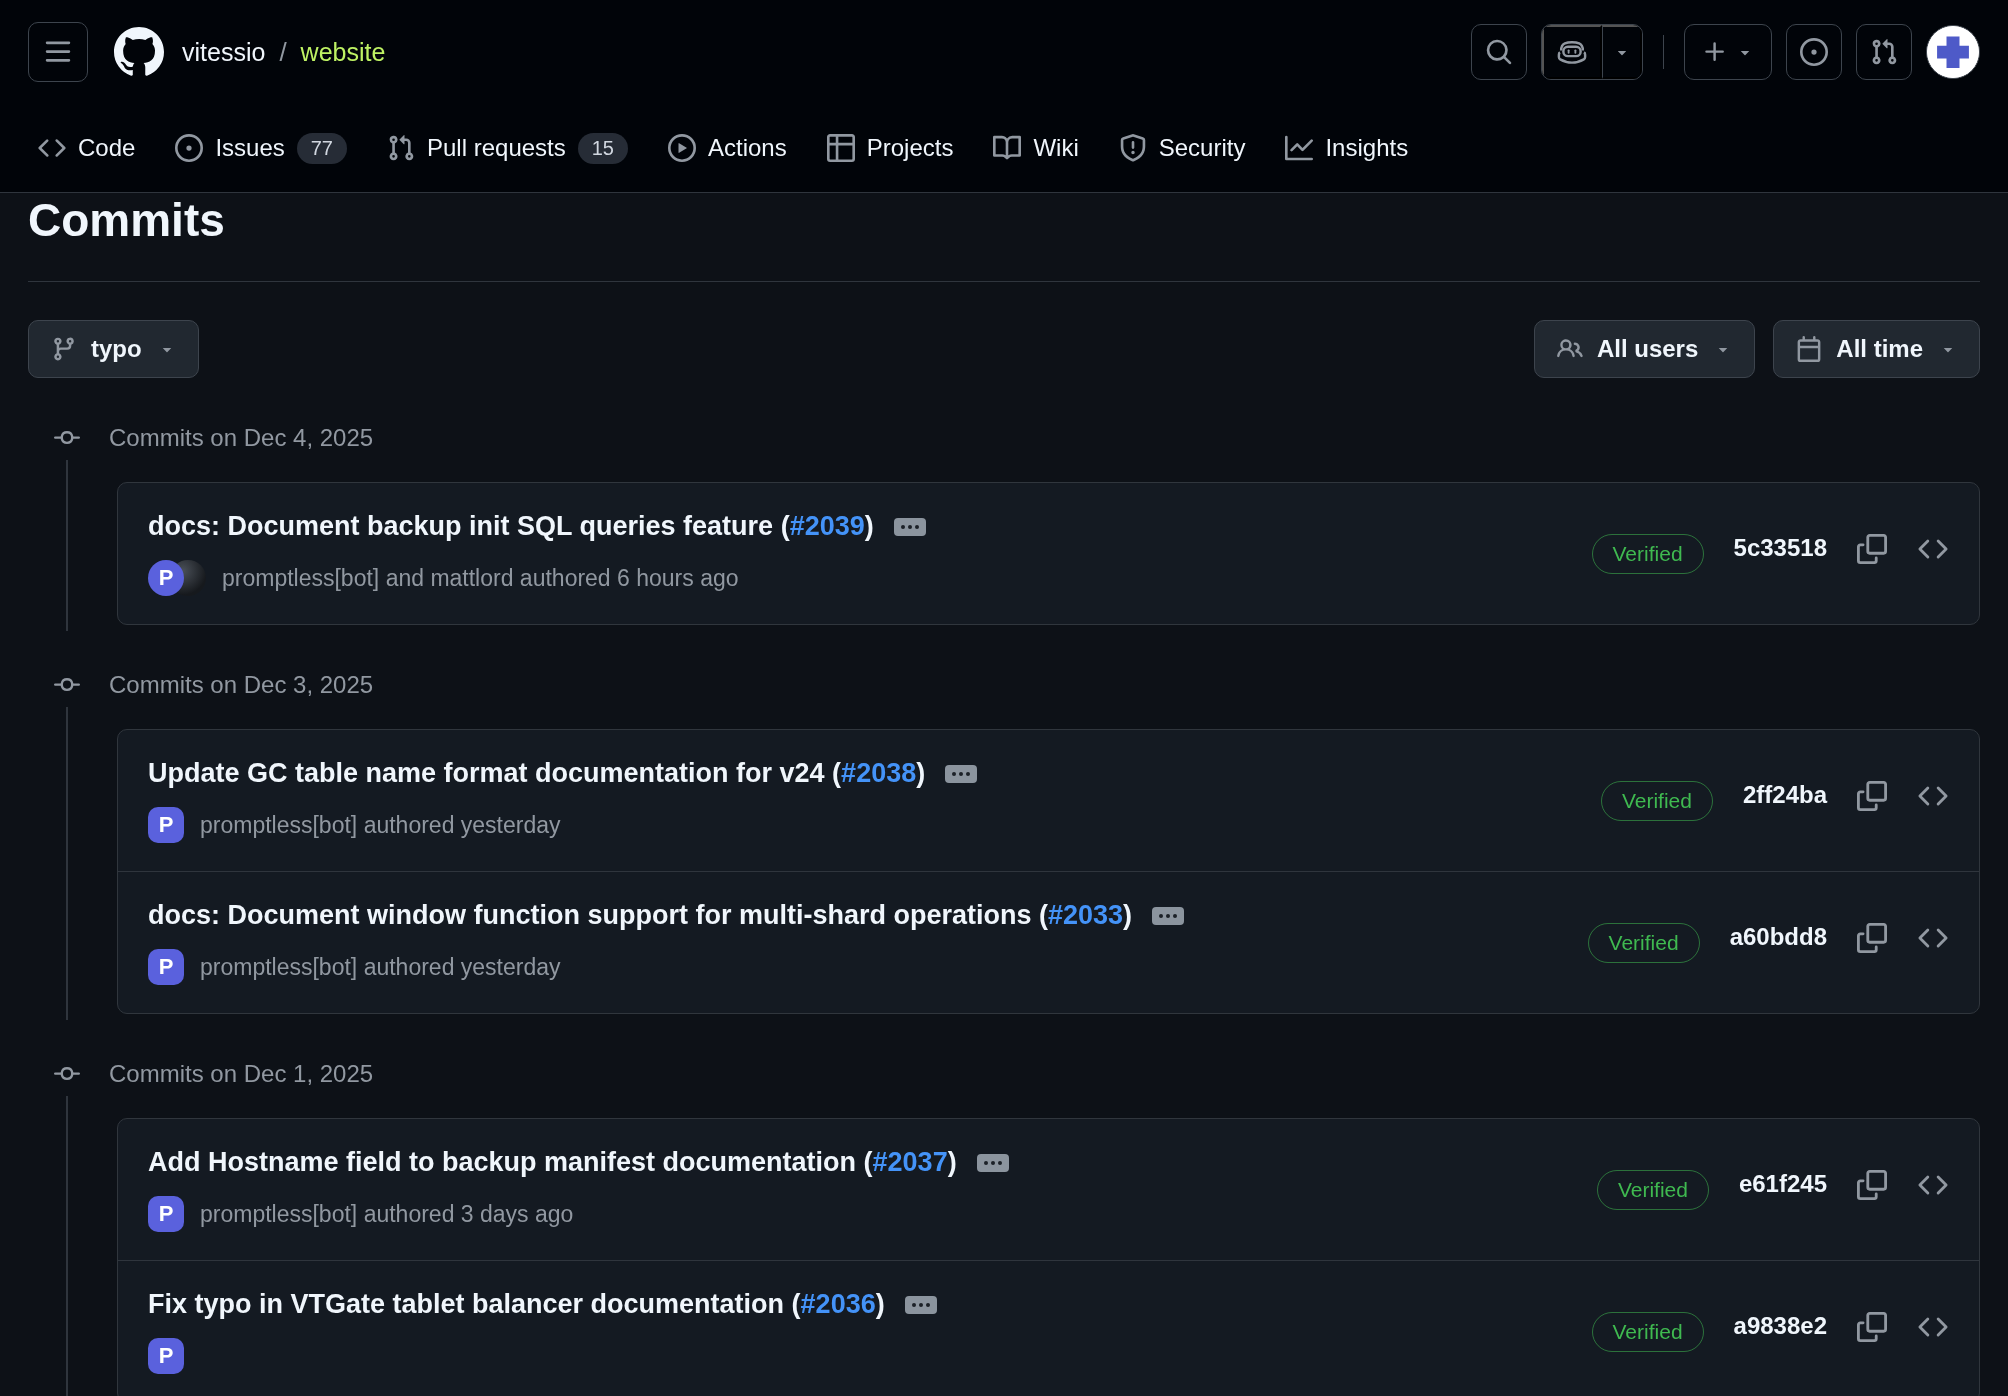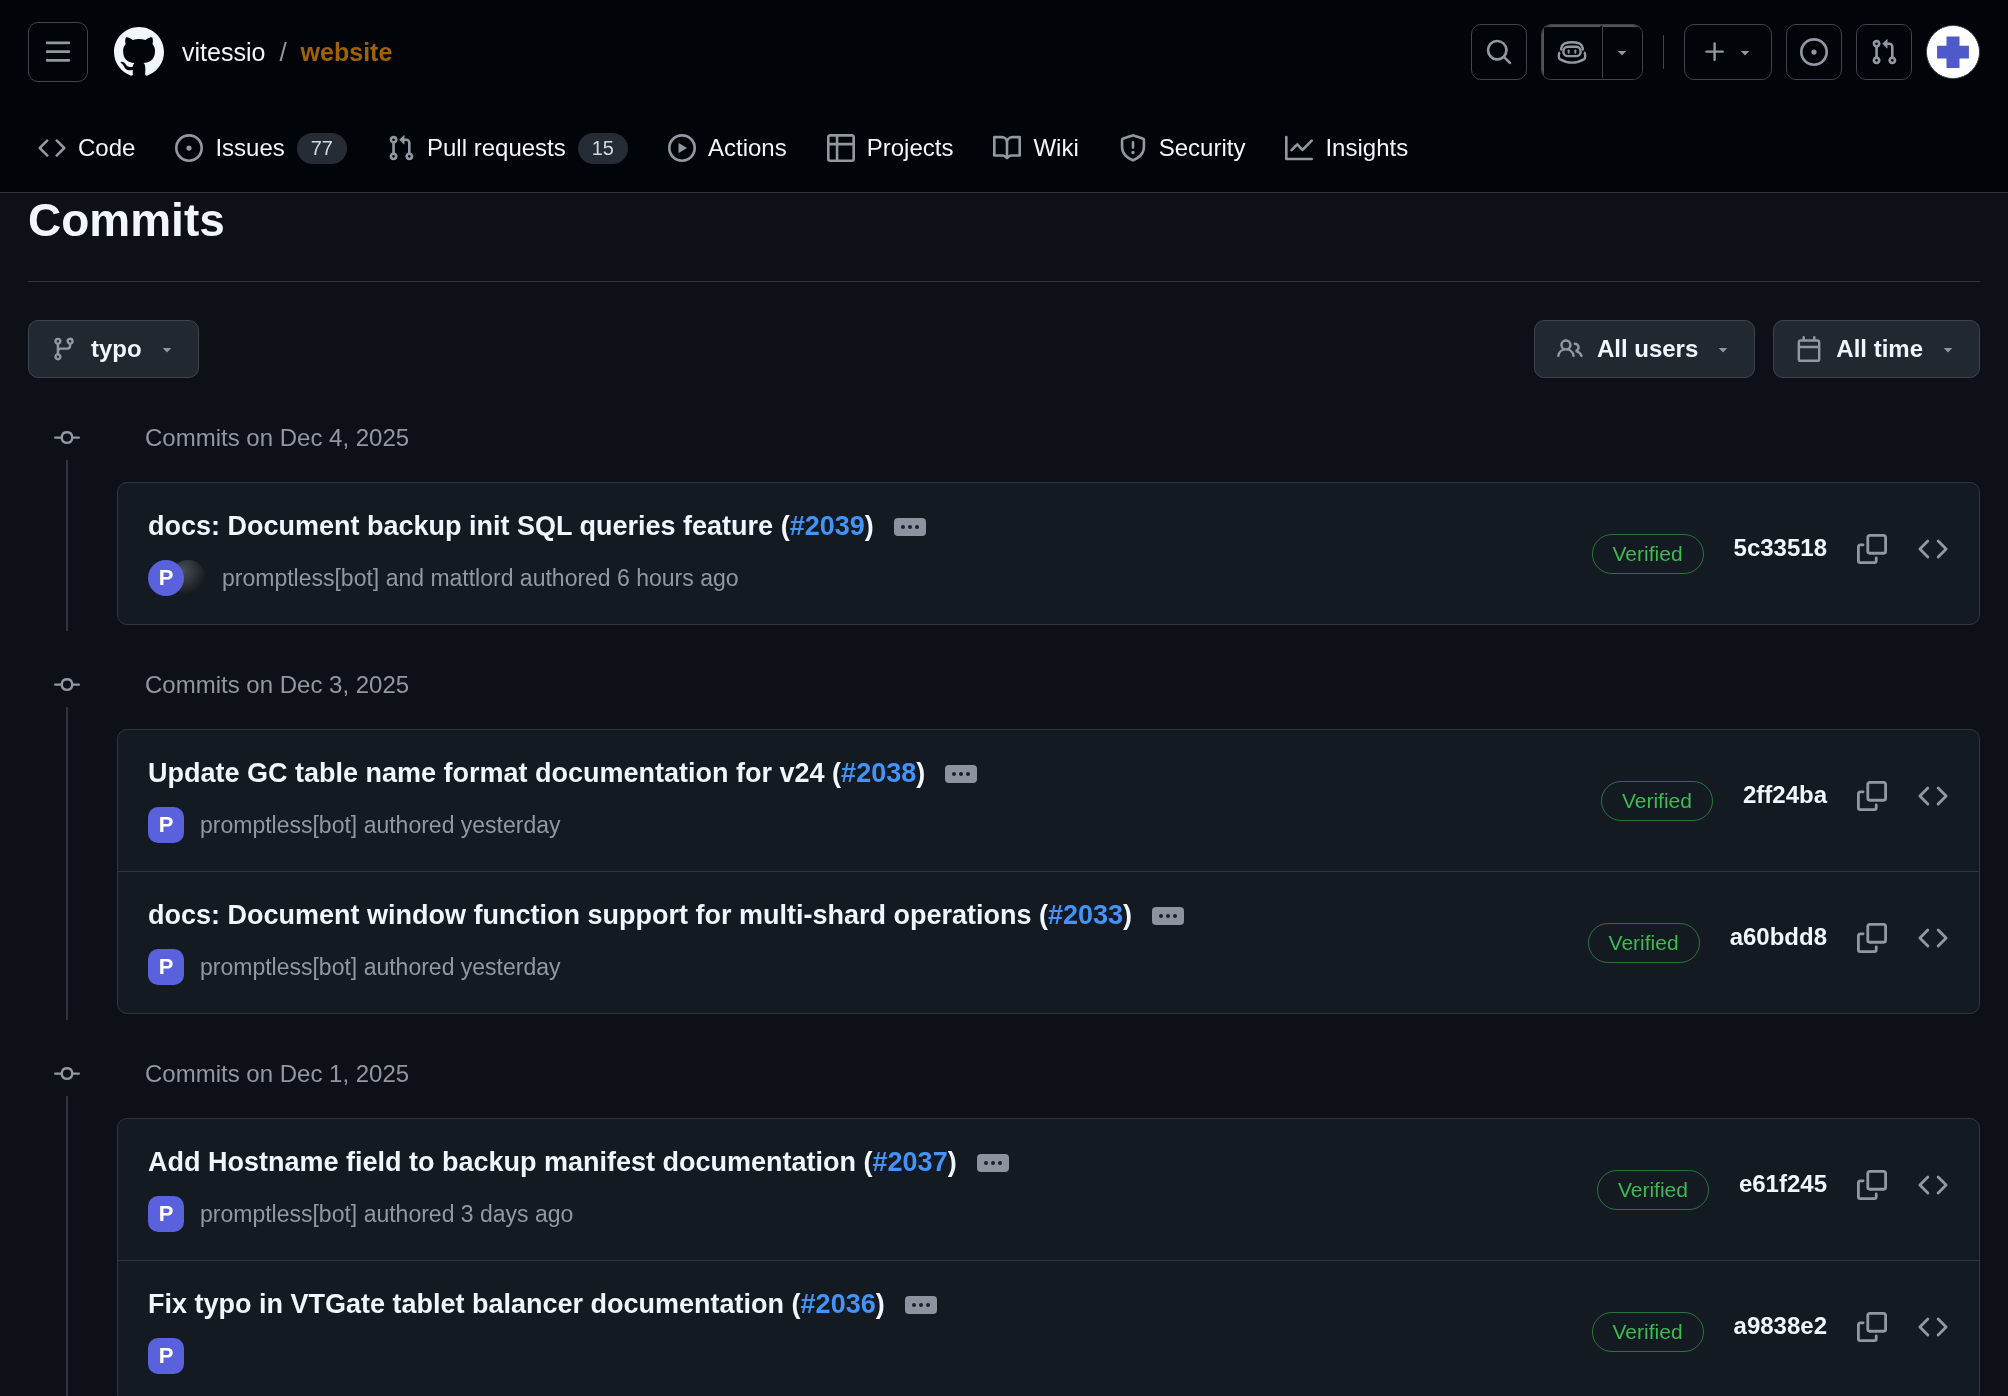--- a/index.html
+++ b/index.html
@@ -24,21 +24,21 @@
     border:1px solid #3d444d; border-radius:10px;
     background:transparent;
     display:flex; align-items:center; justify-content:center;
     color:#9198a1; cursor:pointer; flex:none;
   }
   .hamburger-btn { width:60px; height:60px; }
   .logo-link { color:#f0f6fc; margin-left:8px; }
   .breadcrumb { display:flex; align-items:center; gap:14px; font-size:25px; }
   .breadcrumb .owner { color:#f0f6fc; font-weight:400; }
   .breadcrumb .sep { color:#9198a1; font-size:26px; }
-  .breadcrumb .repo { color:#a16207; font-weight:700; }
+  .breadcrumb .repo { color:#bef264; font-weight:400; }
 
   .header-right { margin-left:auto; display:flex; align-items:center; gap:14px; }
   .split-btn { display:flex; align-items:stretch; border:1px solid #3d444d; border-radius:10px; overflow:hidden; }
   .split-btn .part {
     display:flex; align-items:center; justify-content:center;
     color:#9198a1; cursor:pointer; background:transparent;
   }
   .split-btn .part.main { width:56px; height:54px; }
   .split-btn .part.caret { width:40px; border-left:1px solid #3d444d; }
   .wide-btn { width:88px; display:flex; align-items:center; justify-content:center; gap:8px; }
@@ -81,21 +81,21 @@
     padding:0 22px;
     color:#f0f6fc; font-size:24px; font-weight:600;
     cursor:pointer;
   }
   .tool-btn .t-icon { color:#9198a1; }
   .tool-btn .t-caret { color:#9198a1; margin-left:2px; }
 
   
   .groups { padding-bottom:40px; }
   .group { margin-top:46px; }
-  .group-header { display:flex; align-items:center;gap:36px; }
+  .group-header { display:flex; align-items:center; }
   .group-header .commit-icon { color:#9198a1; width:34px; margin-left:22px; flex:none; }
   .group-header .date-text { color:#9198a1; font-size:24px; margin-left:25px; }
   .group-body { position:relative; padding-left:89px; margin-top:30px; }
   .group-body::before {
     content:""; position:absolute; left:38px; top:-22px; bottom:-6px;
     width:2px; background:#2f353d;
   }
   .commit-box {
     border:1px solid #30363d; border-radius:10px;
     background:#141a22;

